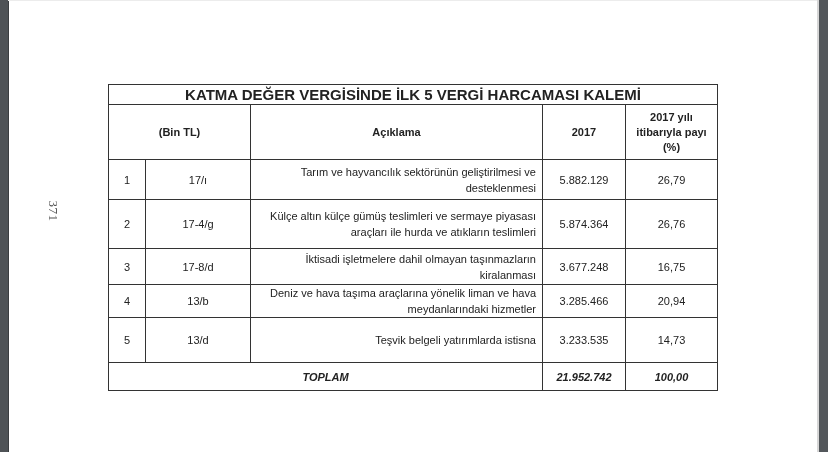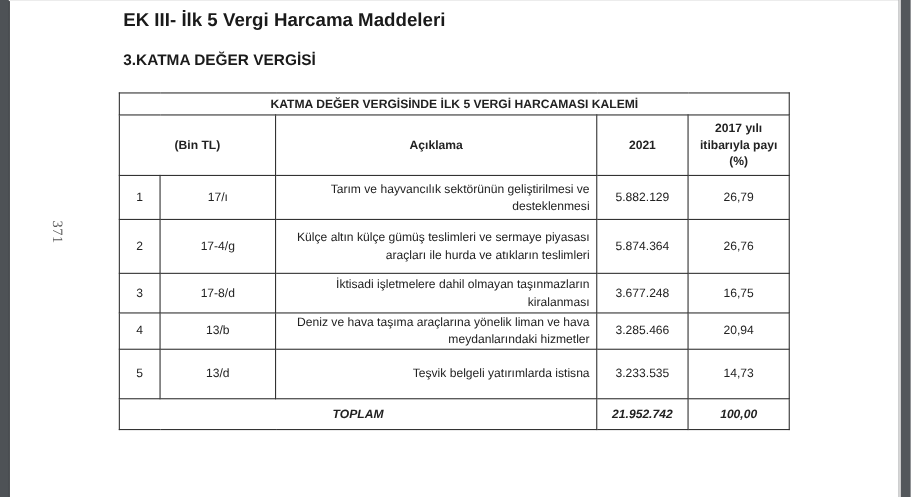--- a/index.html
+++ b/index.html
@@ -82,21 +82,21 @@
       color: #222;
       table-layout: fixed;
     }
     table.vat td, table.vat th {
       border: 1.5px solid #333;
       padding: 0 6px;
       vertical-align: middle;
     }
     table.vat th { font-weight: bold; text-align: center; }
     .title-row th {
-      font-size: 11px;
+      font-size: 15px;
       height: 19px;
       padding: 0;
     }
     .head-row th { height: 54px; line-height: 15px; }
     .num { text-align: center; }
     .desc { text-align: right; line-height: 16px; }
     .bold { font-weight: bold; font-style: italic; }
     .r1 td { height: 39px; }
     .r2 td { height: 48px; }
     .r3 td { height: 35px; }
@@ -108,39 +108,37 @@
 </head>
 <body>
 
 <div class="viewer">
   <div class="side-left"></div>
   <div class="top-line"></div>
 
   <div class="page">
     <div class="page-number">371</div>
 
-    <div class="doc-title">EK III- İlk 5 Vergi Harcama Maddeleri</div>
-    <div class="doc-subtitle">3.KATMA DEĞER VERGİSİ</div>
 
     <table class="vat">
       <colgroup>
         <col style="width:37px">
         <col style="width:105px">
         <col style="width:292px">
         <col style="width:83px">
         <col style="width:92px">
       </colgroup>
       <tbody>
           <tr class="title-row">
         <th colspan="5">KATMA DEĞER VERGİSİNDE İLK 5 VERGİ HARCAMASI KALEMİ</th>
       </tr>
       <tr class="head-row">
         <th colspan="2">(Bin TL)</th>
         <th>Açıklama</th>
-        <th>2021</th>
+        <th>2017</th>
         <th>2017 yılı itibarıyla payı (%)</th>
       </tr>
 
       <tr class="r1">
         <td class="num">1</td>
         <td class="num">17/ı</td>
         <td class="desc">Tarım ve hayvancılık sektörünün geliştirilmesi ve desteklenmesi</td>
         <td class="num">5.882.129</td>
         <td class="num">26,79</td>
       </tr>

